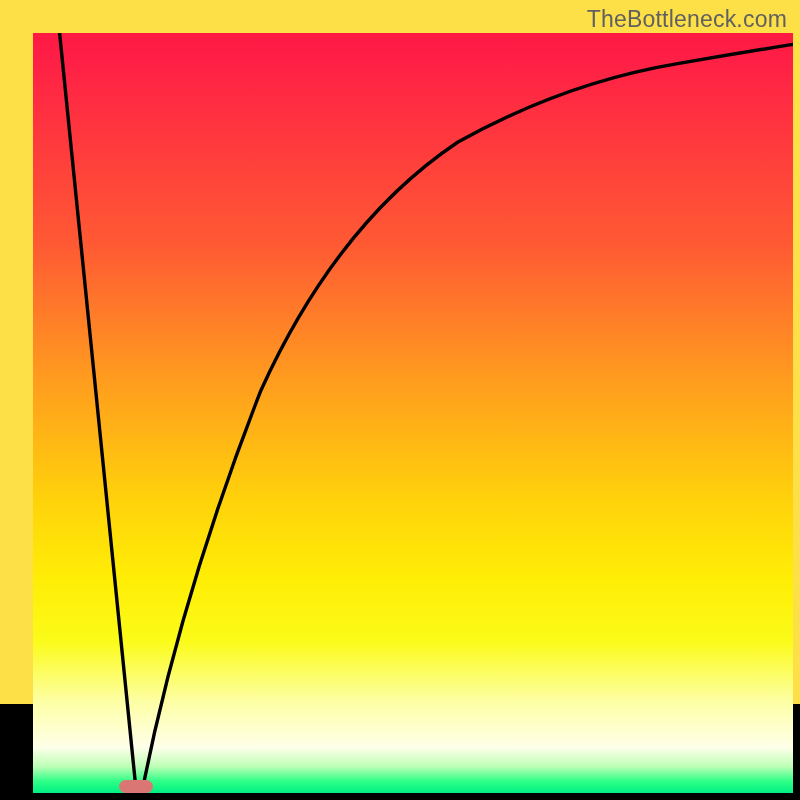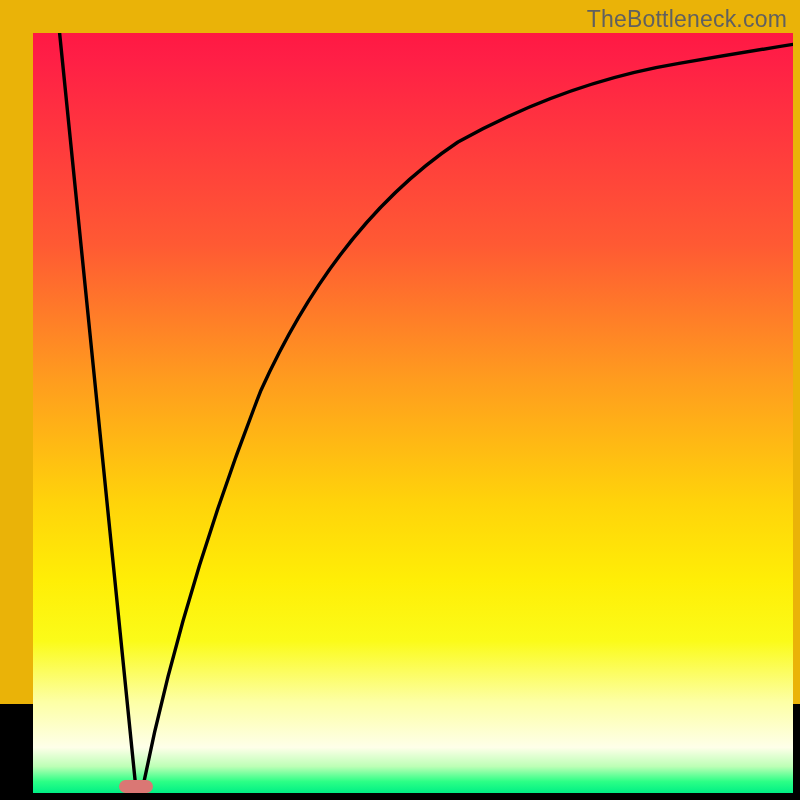--- a/index.html
+++ b/index.html
@@ -9,21 +9,21 @@
     height: 800px;
     overflow: hidden;
     background: #000;
     font-family: Arial, Helvetica, sans-serif;
   }
   .frame {
     position: absolute;
     left: 0; top: 0;
     width: 800px;
     height: 704px;
-    background: #eab308;
+    background: #fde047;
   }
   .plot-area {
     position: absolute;
     left: 33px;
     top: 33px;
     width: 760px;
     height: 760px;
     
     background: linear-gradient(
       to bottom,

